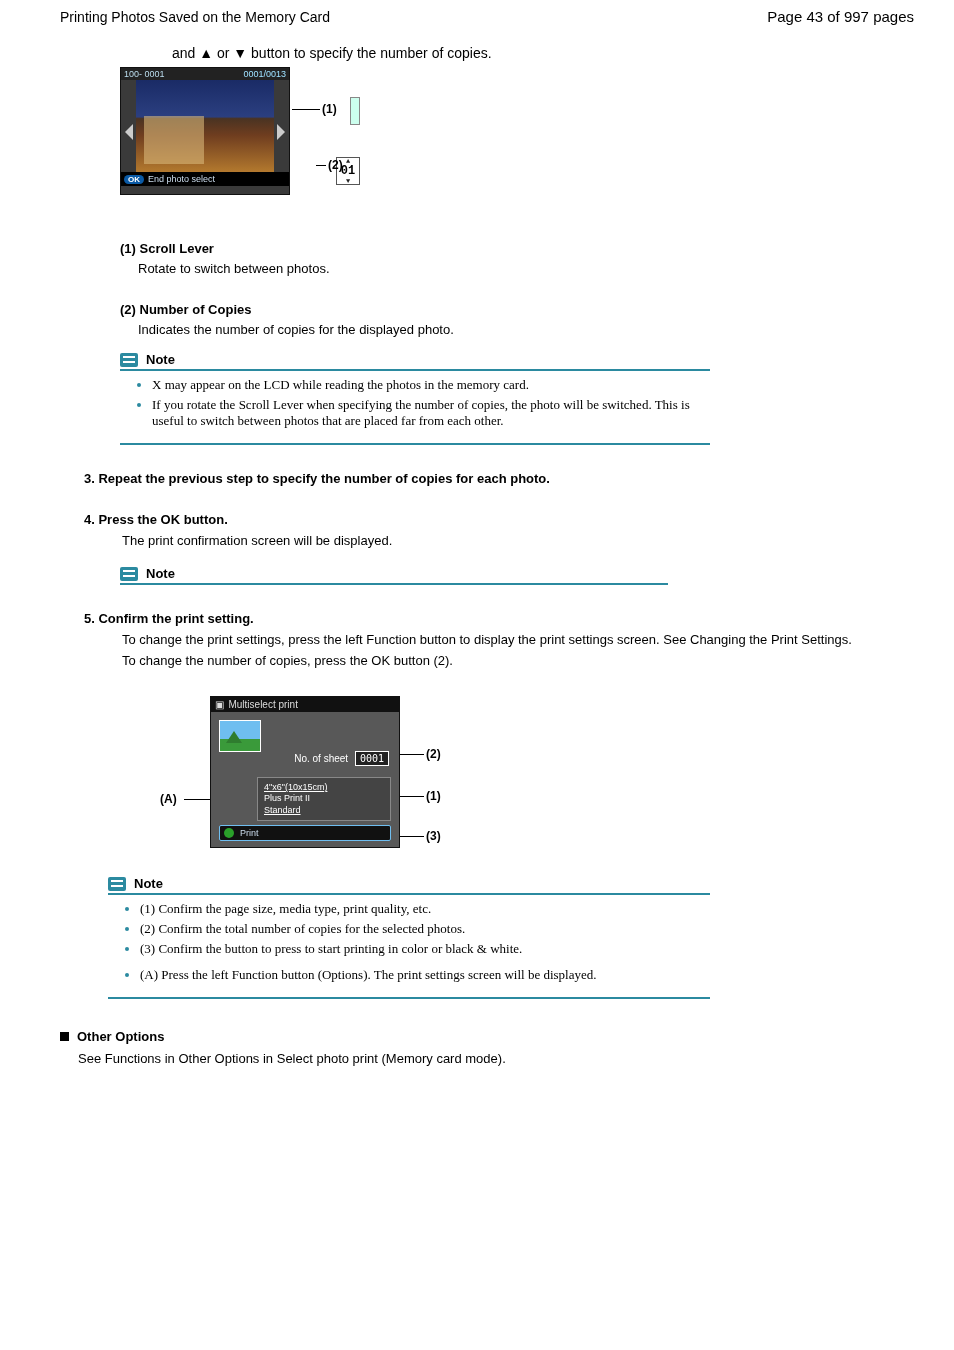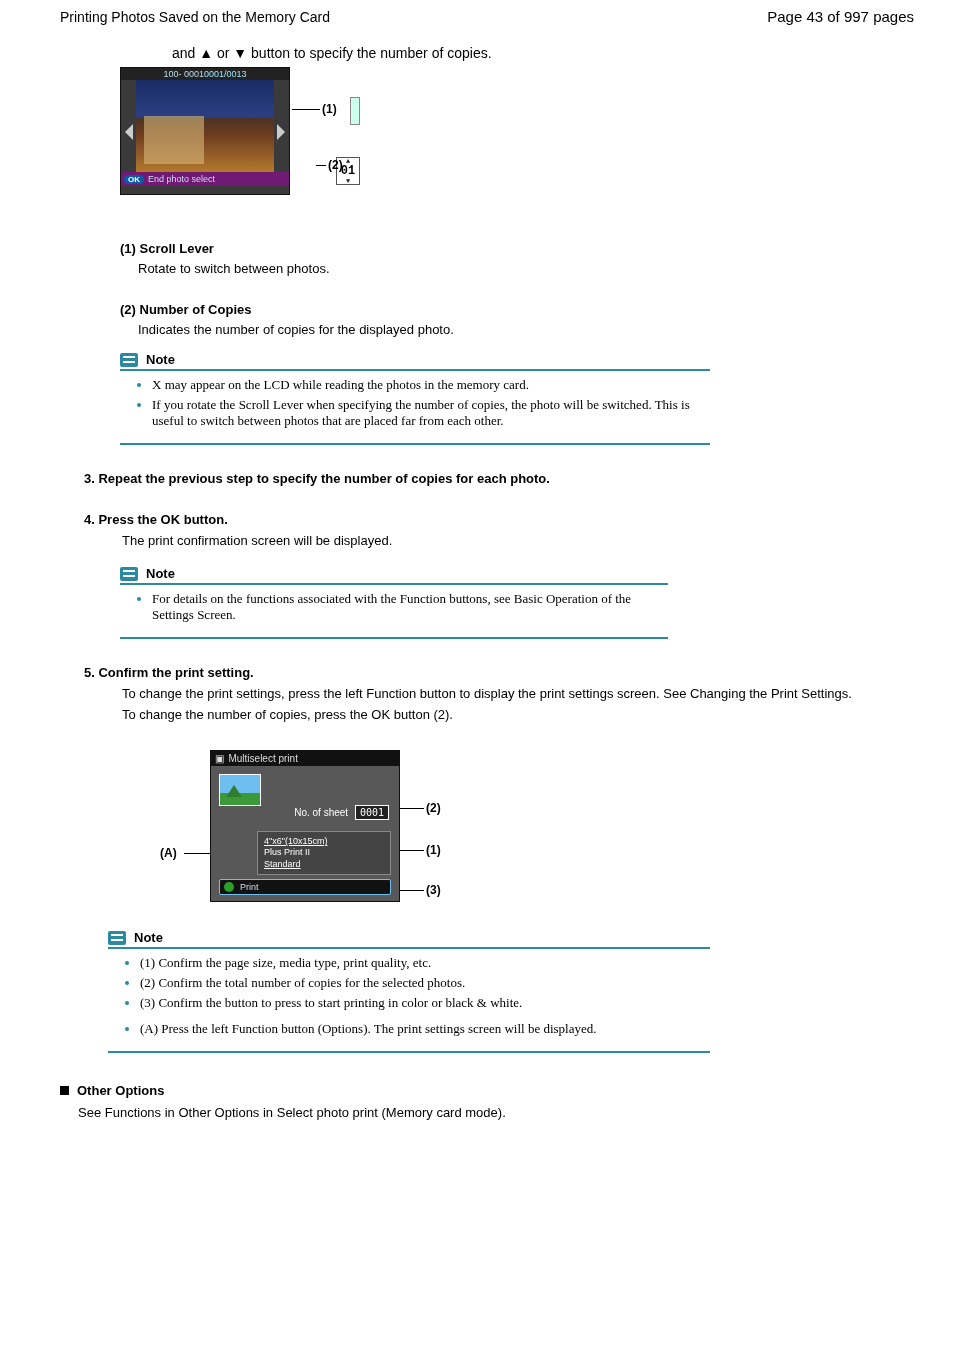--- a/index.html
+++ b/index.html
@@ -53,21 +53,21 @@
     background: #3a3a3a;
     border: 1px solid #111;
     box-sizing: border-box;
   }
   .lcd-topbar {
     background: #222;
     color: #9de0ff;
     font-size: 9px;
     padding: 1px 3px;
     display: flex;
-    justify-content: center;
+    justify-content: space-between;
   }
   .lcd-topbar .left { color: #bde; }
   .lcd-photo {
     margin: 0 auto;
     width: 138px;
     height: 92px;
     background: linear-gradient(to bottom, #1a2b66 0%, #2b3f80 40%, #4a3322 42%, #6f3d1f 60%, #b3792e 100%);
     position: relative;
   }
   .lcd-photo::after {
@@ -81,21 +81,21 @@
   .lcd-arrow {
     position: absolute;
     top: 56px;
     width: 0; height: 0;
     border-top: 8px solid transparent;
     border-bottom: 8px solid transparent;
   }
   .lcd-arrow.left { left: 4px; border-right: 8px solid #ccc; }
   .lcd-arrow.right { right: 4px; border-left: 8px solid #ccc; }
   .lcd-bottombar {
-    background: #701a75;
+    background: #000000;
     color: #cde;
     font-size: 9px;
     padding: 2px 3px;
     display: flex;
     align-items: center;
     gap: 4px;
   }
   .ok-badge {
     background: #0a5aa6;
     color: #fff;
@@ -372,27 +372,20 @@
   <div class="step">
     <div class="step-title">4. Press the OK button.</div>
     <div class="step-body">The print confirmation screen will be displayed.</div>
   </div>
 
   <div class="note-block-narrow">
     <div class="note-head">
       <span class="note-icon"></span>
       <span class="note-title">Note</span>
     </div>
-    <div class="note-body">
-      <ul>
-        <li>
-          <span>For details on the functions associated with the Function buttons, see Basic Operation of the Settings Screen.</span>
-        </li>
-      </ul>
-    </div>
   </div>
 
   <div class="step">
     <div class="step-title">5. Confirm the print setting.</div>
     <div class="step-body">
       <div>To change the print settings, press the left Function button to display the print settings screen. See Changing the Print Settings.</div>
       <div style="margin-top:6px;">To change the number of copies, press the OK button (2).</div>
     </div>
   </div>
 

